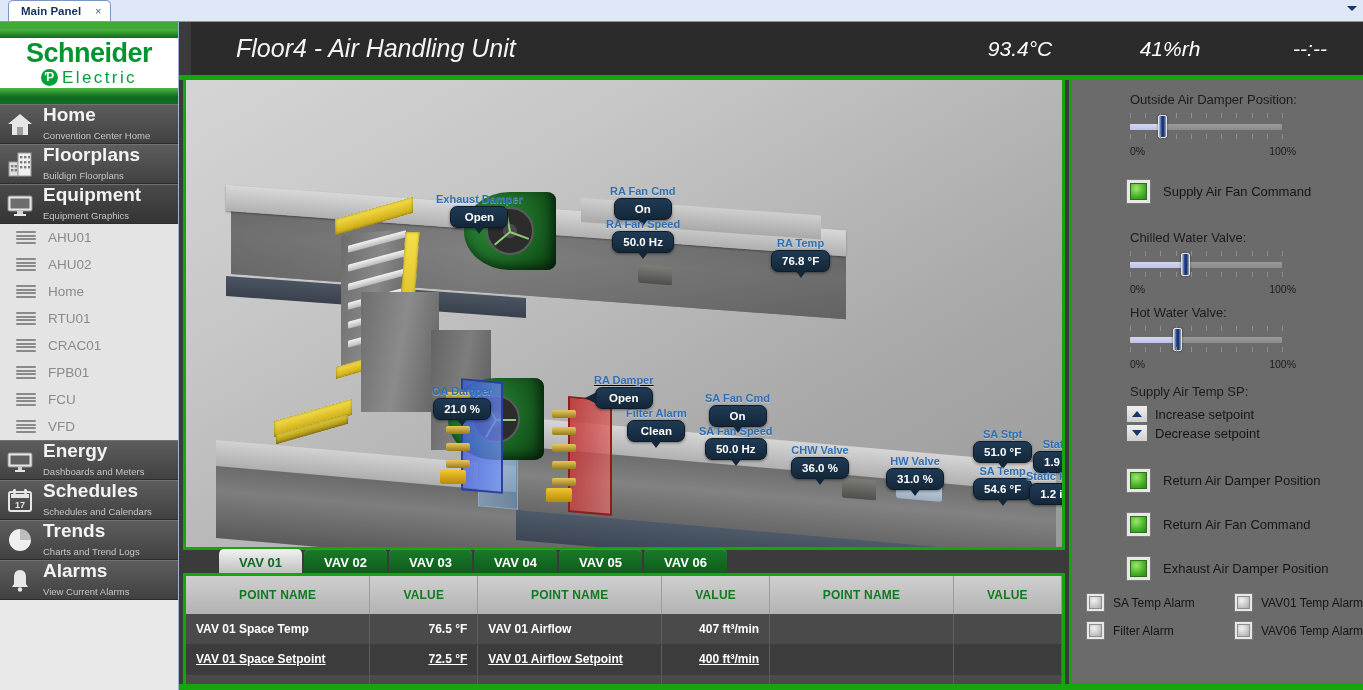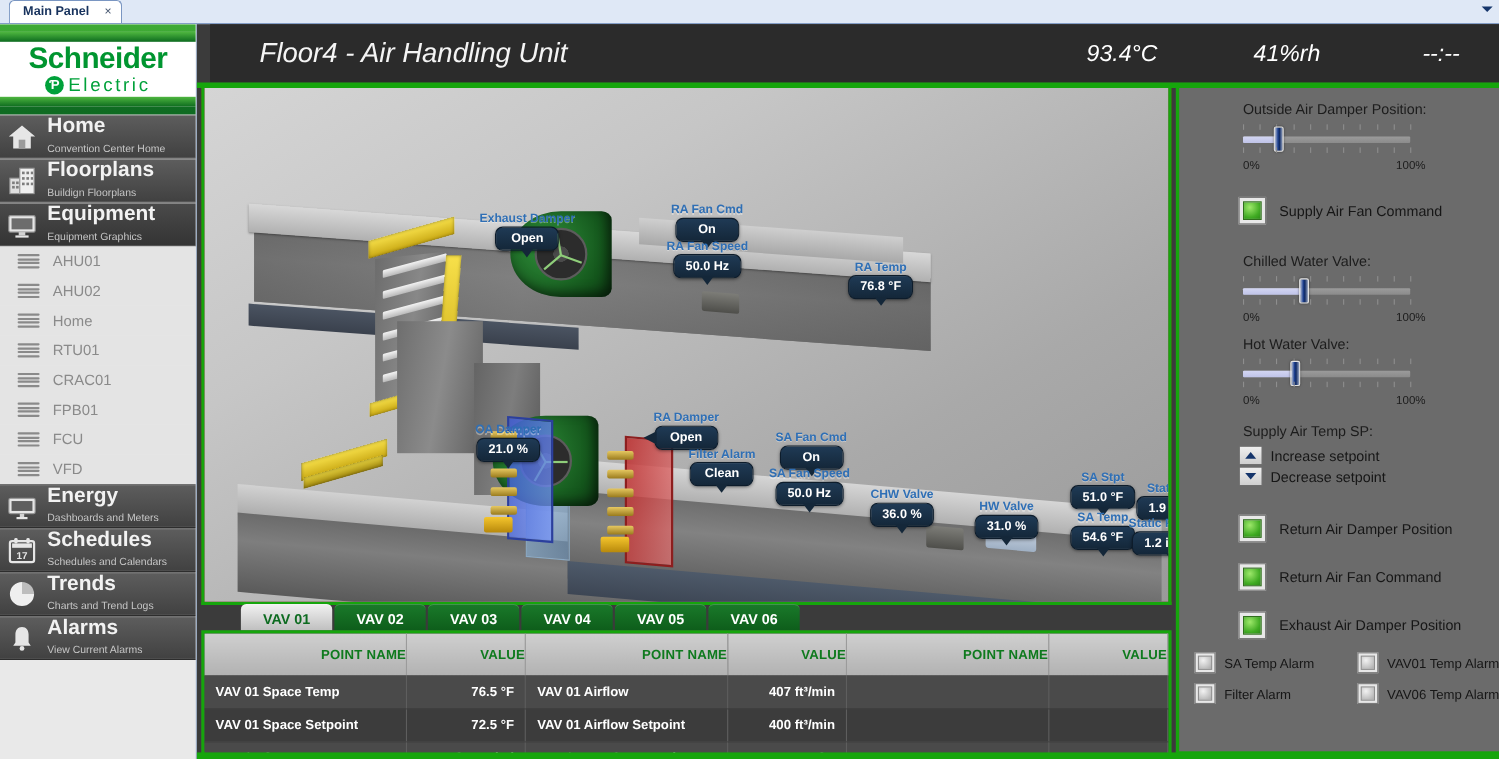--- a/index.html
+++ b/index.html
@@ -105,21 +105,21 @@
   .hstat.temp { width: 150px; }
   .hstat.rh   { width: 150px; }
   .hstat.clk  { width: 130px; }
   .header-green {
     position: absolute; left: 0; top: 53px; width: 1184px; height: 5px; background: #16a50c;
   }
 
   
   .diagram-wrap {
     position: absolute; left: 4px; top: 58px; width: 882px; height: 470px;
-    border: 3px solid #16a50c; border-top: none; background: #7f1d1d;
+    border: 3px solid #16a50c; border-top: none; background: #4c1d95;
   }
   .diagram {
     position: absolute; inset: 0;
     background: linear-gradient(150deg, #d5d5d5 0%, #c6c6c6 30%, #a9a9a9 70%, #9a9a9a 100%);
     overflow: hidden;
   }
 
   
   .duct { position: absolute; }
   .slab-top {
@@ -299,31 +299,31 @@
 
   
   .table-wrap {
     position: absolute; left: 4px; top: 551px; width: 882px; height: 113px;
     border: 3px solid #16a50c; background: #4a4a4a;
   }
   table.points { width: 100%; border-collapse: collapse; table-layout: fixed; }
   table.points th {
     background: linear-gradient(#cfcfcf, #b2b2b2);
     color: #0f7a1e; font-size: 12px; font-weight: bold;
-    height: 38px; text-align: right;
+    height: 38px; text-align: center;
     border-right: 1px solid #9b9b9b;
     letter-spacing: .2px;
   }
   table.points td {
     height: 30px; font-size: 12px; color: #ffffff; font-weight: bold;
     border-right: 1px solid #5e5e5e; border-bottom: 1px solid #3f3f3f;
     padding: 0 10px; white-space: nowrap;
   }
   table.points tr.r-odd td  { background: #4a4a4a; }
-  table.points tr.r-even td { background: #3c3c3c; }
+  table.points tr.r-even td { background: #3c3c3c; text-decoration: underline; }
   td.name { text-align: left; }
   td.val  { text-align: right; }
   col.c-name { width: 170px; }
   col.c-val  { width: 100px; }
 
   
   .ctrl {
     position: absolute; left: 890px; top: 58px; width: 332px; height: 606px;
     border: 3px solid #16a50c; border-top: none;
     background: #6b6b6b;
@@ -726,21 +726,21 @@
       <div class="callout" style="left:585px; top:157px;">
         <div class="co-label">RA Temp</div>
         <div class="co-box">76.8 °F</div>
       </div>
 
       <div class="callout" style="left:246px; top:305px;">
         <div class="co-label">OA Damper</div>
         <div class="co-box">21.0 %</div>
       </div>
 
-      <div class="callout" style="left:408px; top:294px;">
+      <div class="callout" style="left:408px; top:294px;text-decoration:underline;">
         <div class="co-label">RA Damper</div>
         <div class="co-box tail-left">Open</div>
       </div>
 
       <div class="callout" style="left:440px; top:327px;">
         <div class="co-label">Filter Alarm</div>
         <div class="co-box">Clean</div>
       </div>
 
       <div class="callout" style="left:519px; top:312px;">

